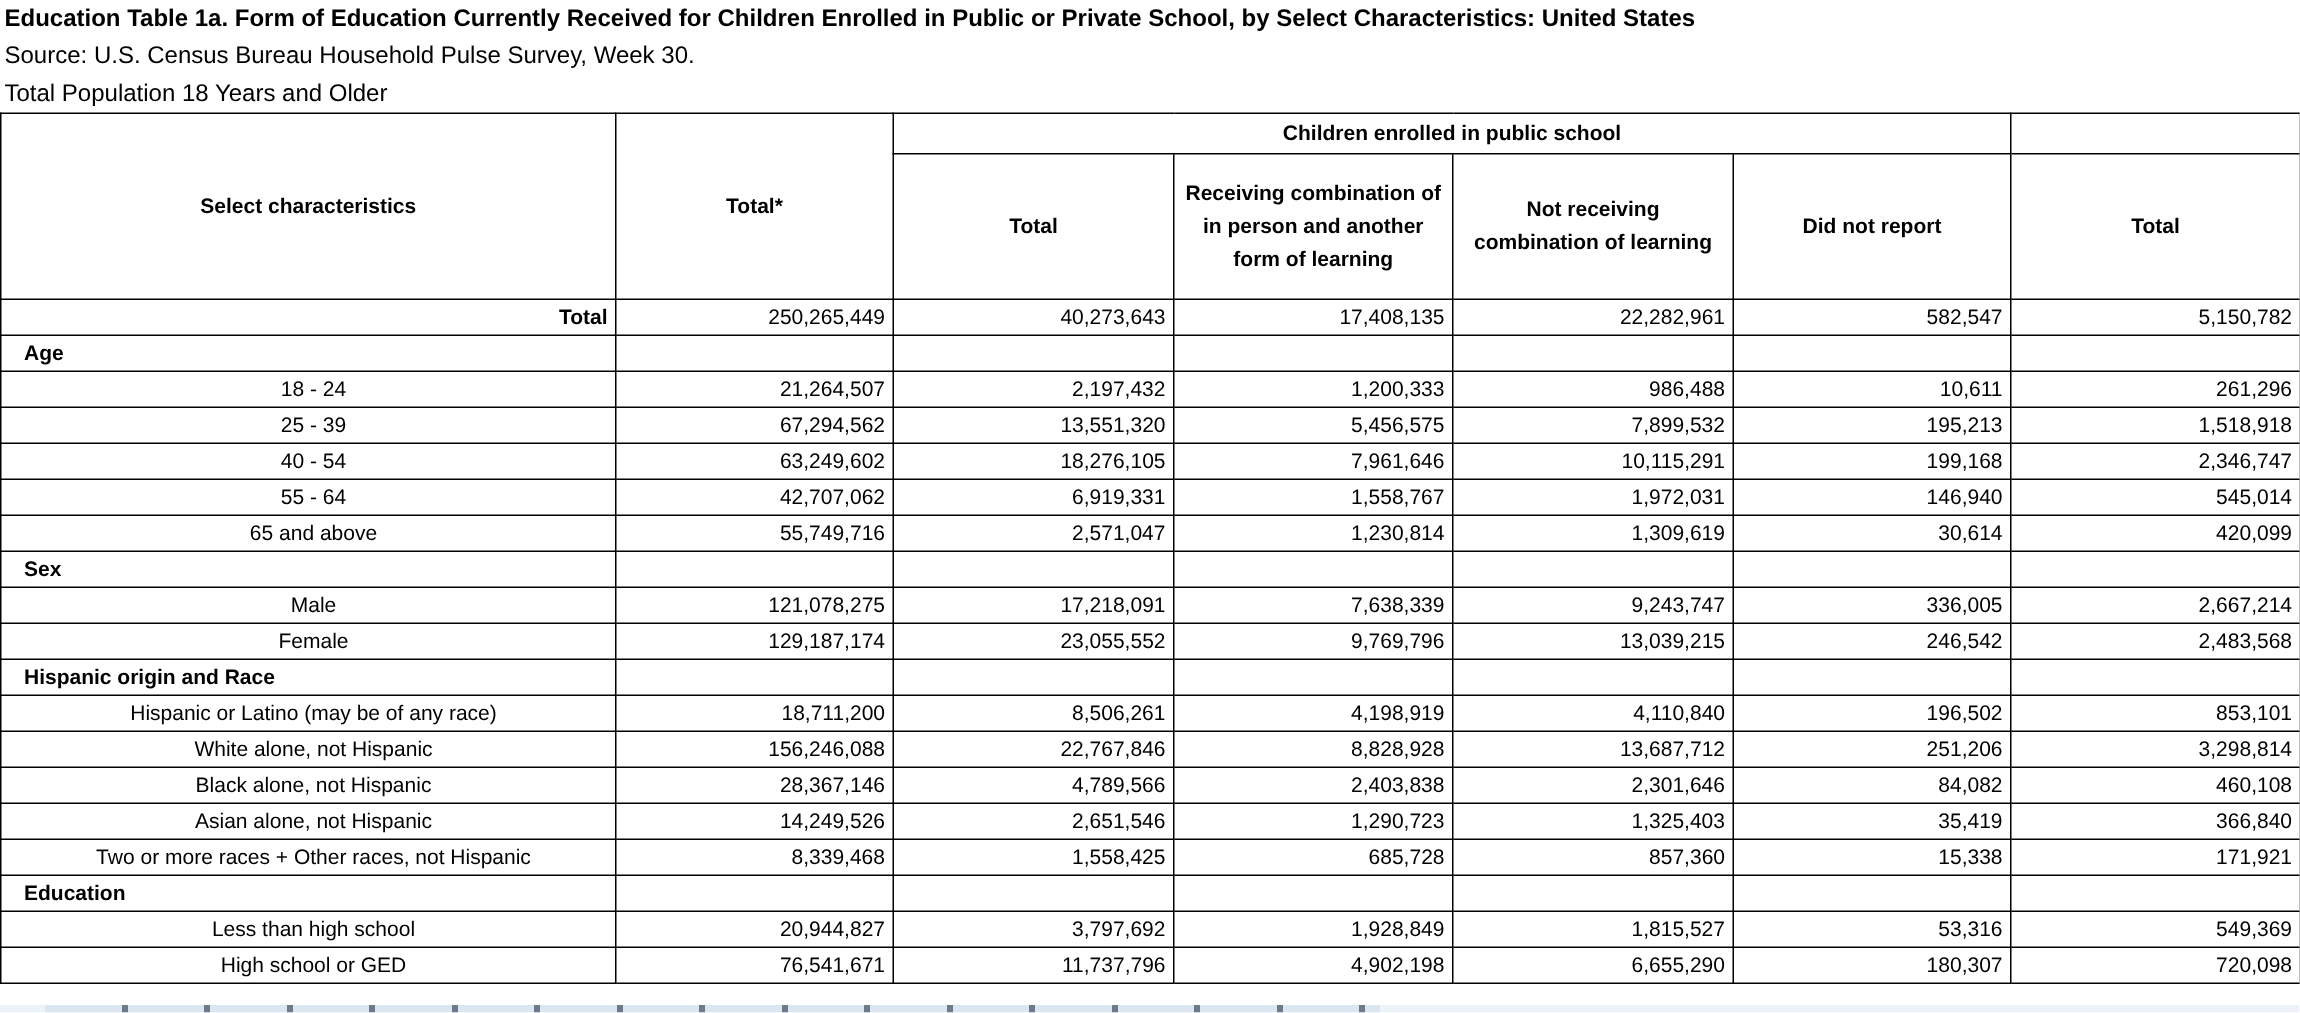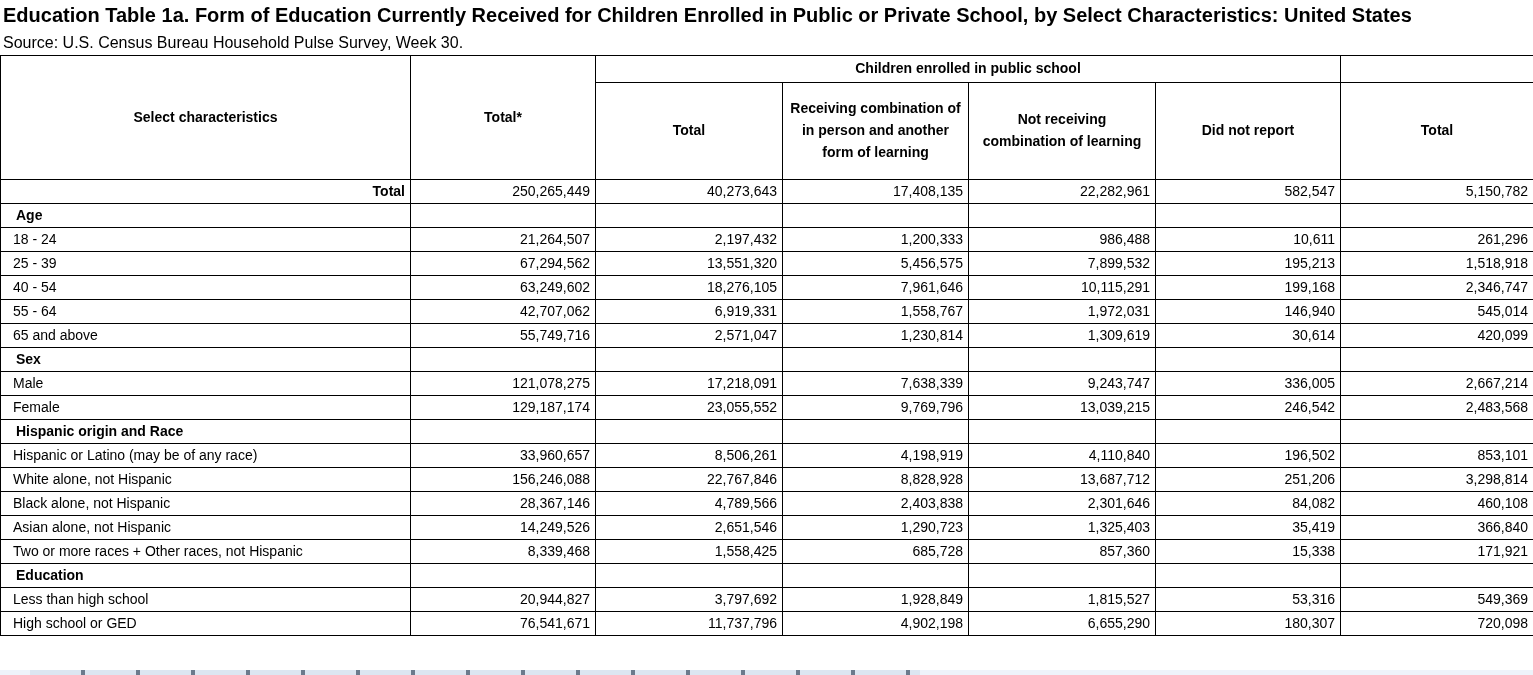--- a/index.html
+++ b/index.html
@@ -7,21 +7,21 @@
   body {
     width: 1533px;
     height: 675px;
     overflow: hidden;
     position: relative;
     font-family: "Liberation Sans", sans-serif;
     color: #000;
   }
   .header-block { padding-left: 3px; }
   .page-title {
-    font-size: 20px;
+    font-size: 16px;
     font-weight: 700;
     padding: 4px 0 3px 0;
     white-space: nowrap;
   }
   .meta-line {
     font-size: 16px;
     padding: 3.5px 0;
     white-space: nowrap;
   }
   table.data-table {
@@ -46,21 +46,21 @@
   tr.h-sub th { height: 97px; }
   tbody td {
     height: 24px;
     padding: 0 5px;
     white-space: nowrap;
     vertical-align: middle;
   }
   td.num-cell { text-align: right; }
   tr.row-total td.label-cell { font-weight: 700; text-align: right; }
   tr.row-section td.label-cell { font-weight: 700; padding-left: 15px; }
-  tr.row-data td.label-cell { padding-left: 12px; }
+  tr.row-data td.label-cell { padding-left: 12px; text-align: center; }
   .scrollbar-strip {
     position: absolute;
     left: 0;
     bottom: 0;
     width: 1533px;
     height: 5px;
     background: #eef3fa;
   }
   .scrollbar-ticks {
     position: absolute;
@@ -74,20 +74,21 @@
       #6b7b8d 51px, #6b7b8d 55px
     );
   }
 </style>
 </head>
 <body>
 
 <div class="header-block">
   <div class="page-title">Education Table 1a. Form of Education Currently Received for Children Enrolled in Public or Private School, by Select Characteristics: United States</div>
   <div class="meta-line">Source: U.S. Census Bureau Household Pulse Survey, Week 30.</div>
+  <div class="meta-line">Total Population 18 Years and Older</div>
 </div>
 
 <table class="data-table">
   <colgroup>
     <col style="width:410px">
     <col style="width:185px">
     <col style="width:187px">
     <col style="width:186px">
     <col style="width:187px">
     <col style="width:185px">
@@ -203,21 +204,21 @@
         <td class="label-cell">Hispanic origin and Race</td>
         <td class="num-cell"></td>
         <td class="num-cell"></td>
         <td class="num-cell"></td>
         <td class="num-cell"></td>
         <td class="num-cell"></td>
         <td class="num-cell"></td>
       </tr>
       <tr class="row-data">
         <td class="label-cell">Hispanic or Latino (may be of any race)</td>
-        <td class="num-cell">33,960,657</td>
+        <td class="num-cell">18,711,200</td>
         <td class="num-cell">8,506,261</td>
         <td class="num-cell">4,198,919</td>
         <td class="num-cell">4,110,840</td>
         <td class="num-cell">196,502</td>
         <td class="num-cell">853,101</td>
       </tr>
       <tr class="row-data">
         <td class="label-cell">White alone, not Hispanic</td>
         <td class="num-cell">156,246,088</td>
         <td class="num-cell">22,767,846</td>

